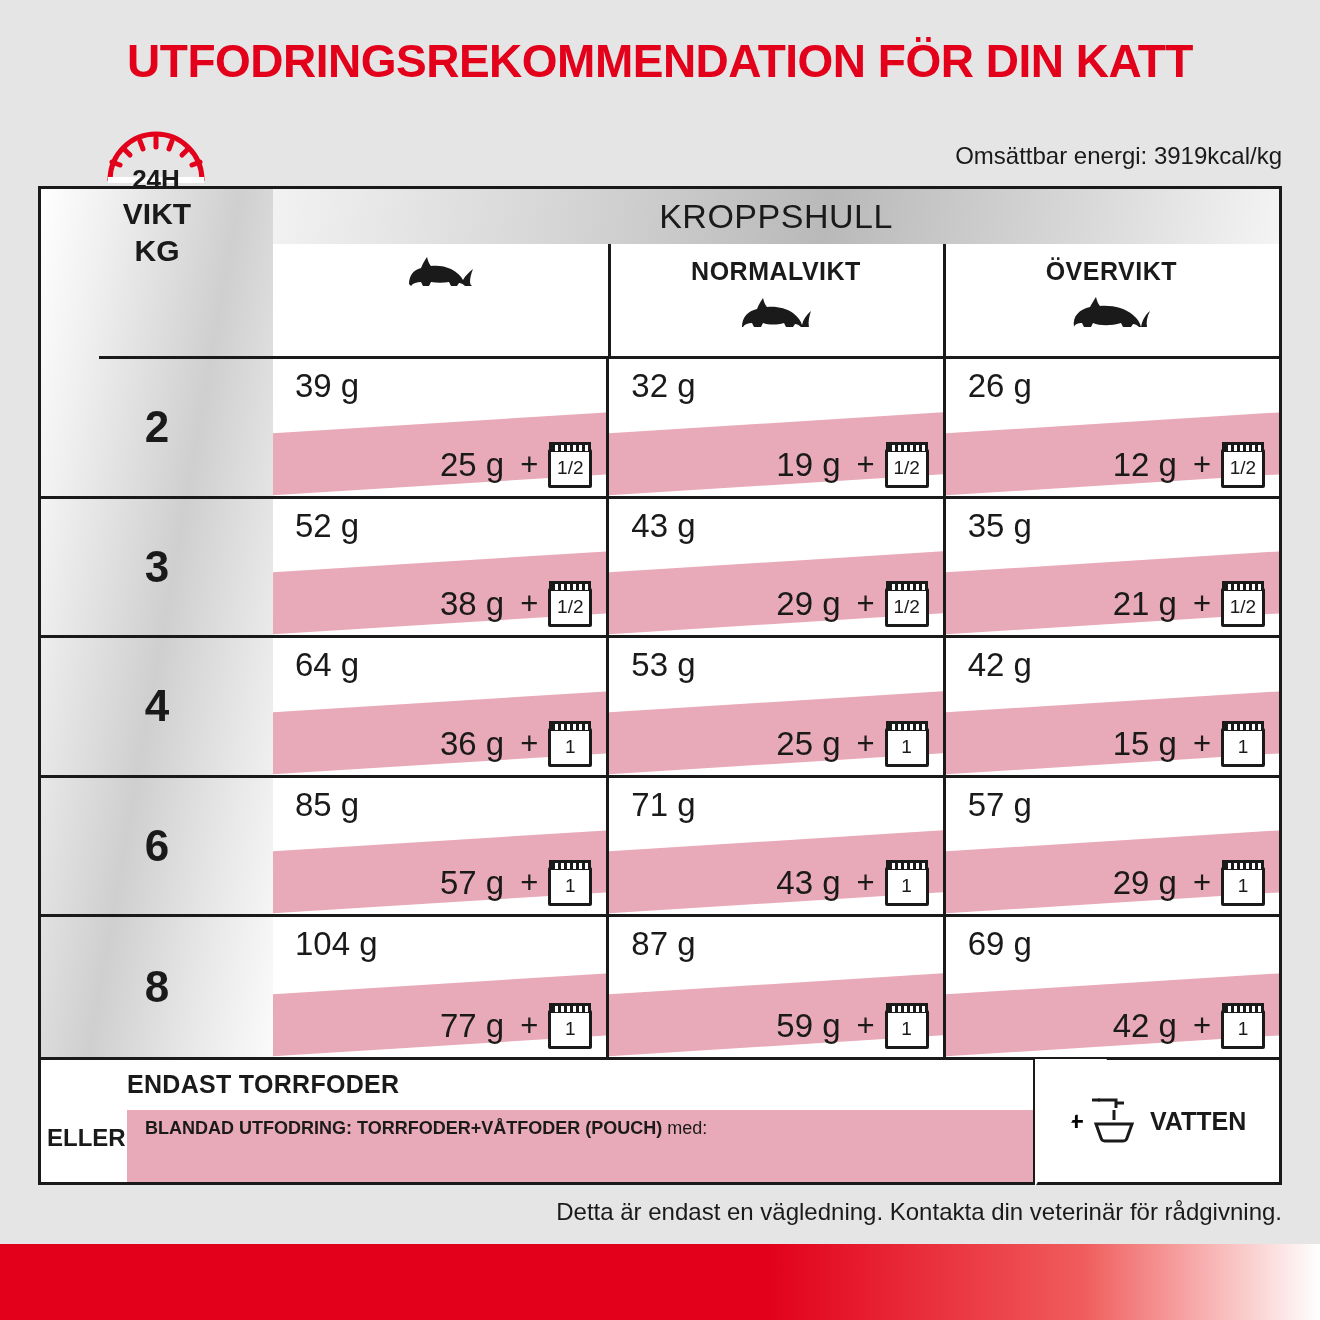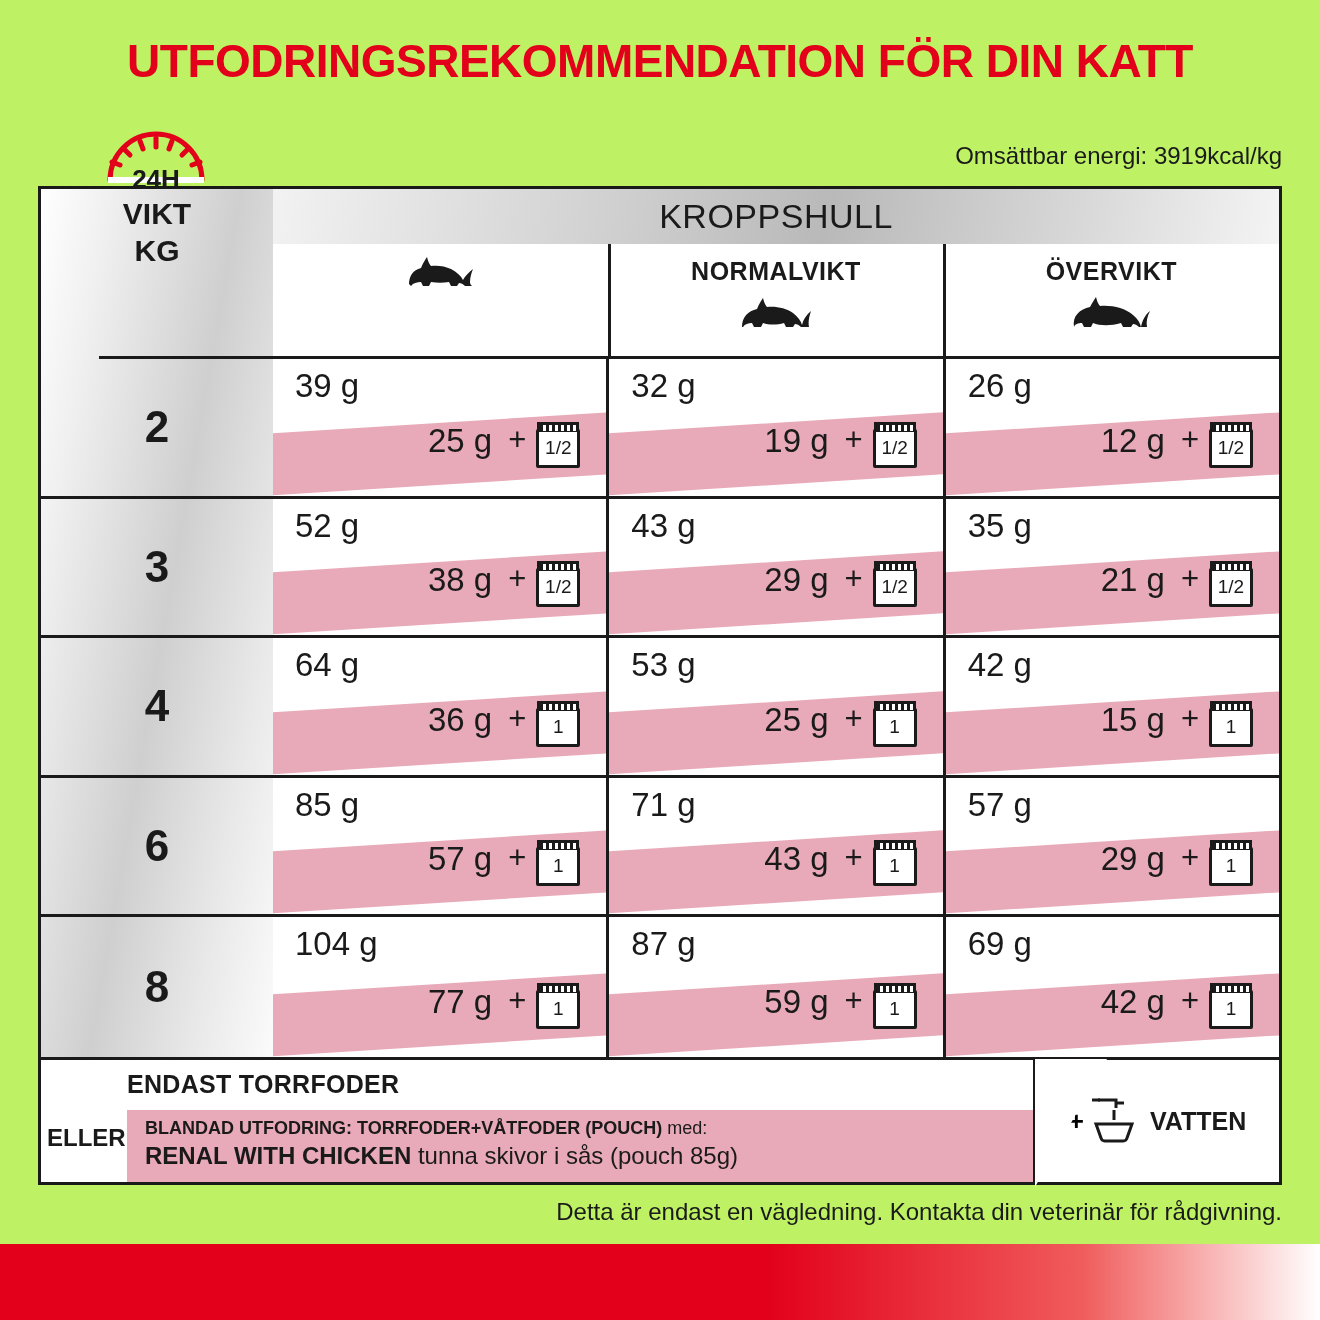--- a/index.html
+++ b/index.html
@@ -6,21 +6,21 @@
   html, body {
     margin: 0; padding: 0;
     width: 1320px; height: 1320px;
     background: #ffffff;
     font-family: "Liberation Sans", sans-serif;
     overflow: hidden;
   }
   .page {
     position: relative;
     width: 1320px; height: 1320px;
-    background: #bef264;
+    background: #e5e5e5;
   }
 
   
   .title {
     position: absolute;
     top: 34px; left: 0; width: 1320px;
     text-align: center;
     color: #e2001a;
     font-weight: bold;
     font-size: 46px;
@@ -123,24 +123,24 @@
     flex: 1 1 0;
     position: relative;
     border-right: 3px solid #1a1a1a;
   }
   .cell:last-child { border-right: none; }
   .dry {
     position: absolute; left: 22px; top: 8px;
     font-size: 33px; color: #1a1a1a;
   }
   .mix {
-    position: absolute; left: 0; right: 0; bottom: 12px;
+    position: absolute; left: 0; right: 0; bottom: 0;
     height: 62px;
-    display: flex; justify-content: flex-end;
-    padding-right: 26px;
+    display: flex; align-items: center; justify-content: flex-end;
+    padding-right: 14px;
     font-size: 33px; color: #1a1a1a;
   }
   .mix .amt { margin-right: 16px; }
   .mix .plus { margin-right: 10px; font-size: 31px; }
   .pouch {
     width: 44px; height: 46px;
     position: relative;
     display: inline-flex; align-items: center; justify-content: center;
   }
   .pouch .body {
@@ -567,23 +567,20 @@
 
     </div>
   </div>
 
   <div class="legend">
     <div class="legend-dry">ENDAST TORRFODER</div>
     <div class="eller">ELLER</div>
     <div class="legend-mix">
       <div class="l1">
         <span>BLANDAD UTFODRING: TORRFODER+VÅTFODER (POUCH)</span><span class="soft"> med:</span>
-      </div>
-      <div class="l2">
-        <span>RENAL WITH CHICKEN</span><span class="soft"> tunna skivor i sås (pouch 85g)</span>
       </div>
     </div>
     <div class="water">
       <div class="corner-cut"></div>
       <span style="font-size:26px;font-weight:bold;">+</span>
       <span>
         <svg width="56" height="50" viewBox="0 0 56 50">
           <g fill="none" stroke="#1a1a1a" stroke-width="3">
             <path d="M14,6 h18 v8"></path>
             <path d="M8,6 h8"></path>

